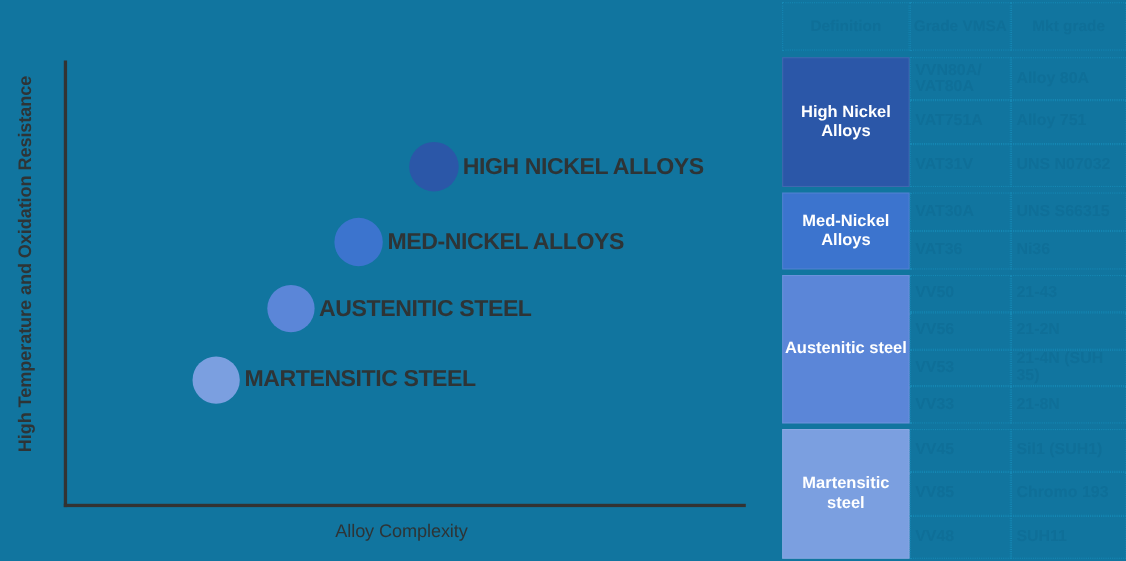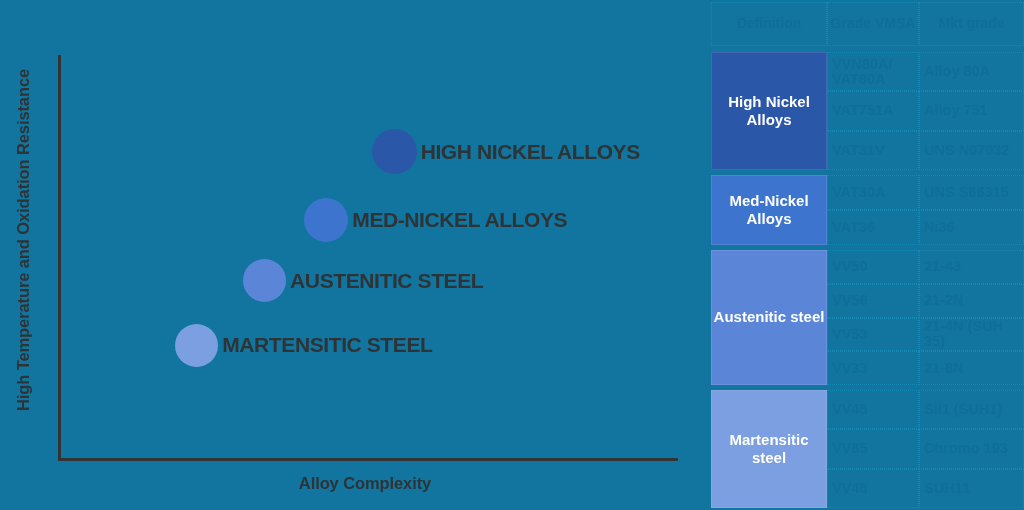--- a/index.html
+++ b/index.html
@@ -42,21 +42,21 @@
     white-space: nowrap;
   }
 
   #x-axis-label {
     position: absolute;
     left: 180px;
     top: 474px;
     width: 370px;
     text-align: center;
     font-size: 16.5px;
-    font-weight: bold;
+    font-weight: normal;
     color: #2E3436;
     letter-spacing: -0.1px;
   }
 
   #axis-y-line {
     position: absolute;
     left: 58px;
     top: 55px;
     width: 3px;
     height: 406px;

